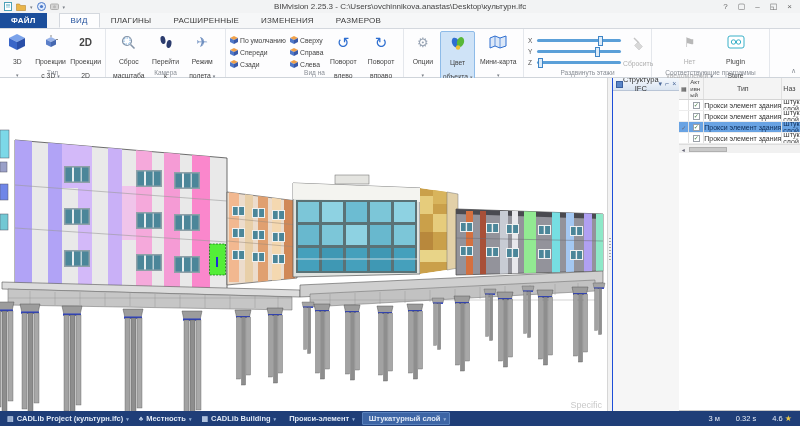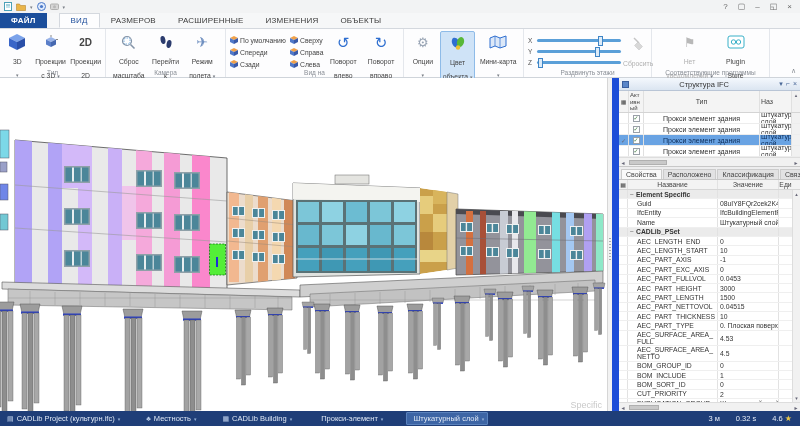--- a/index.html
+++ b/index.html
@@ -53,21 +53,21 @@
   
   .viewport { position:absolute; top:78px; left:0; width:607px; height:333px; background:#fff; overflow:hidden; }
   .watermark { position:absolute; right:5px; bottom:1px; font-size:9px; color:#c9c9c9; }
   .splitter { position:absolute; top:78px; left:607px; width:5px; height:333px; background:#f2f2f2;
     border-left:1px solid #d6d6d6; }
   .grip { position:absolute; top:160px; left:1px; width:2px; height:22px;
     background:repeating-linear-gradient(#aaa 0 1px, transparent 1px 3px); }
 
   
   .sidepanel { position:absolute; top:78px; left:612px; right:0; height:333px; background:#f6f6f6;
-    border-left:7px solid #1d4ed8; display:flex; flex-direction:column; overflow:hidden; }
+    border-left:1px solid #1d4ed8; display:flex; flex-direction:row; overflow:hidden; }
   .panel-title { height:13px; background:linear-gradient(#f4f8fd,#dbe5f1); border-bottom:1px solid #b9c5d6;
     display:flex; align-items:center; padding:0 3px; font-size:7.5px; color:#333; }
   .panel-title .pticon { width:7px; height:7px; background:#5a86c8; border:1px solid #3a5f9e; }
   .panel-title .ptext { flex:1; text-align:center; }
   .ptbtns { display:flex; gap:3px; color:#4a6898; font-size:7px; }
 
   .treegrid { background:#fff; border-bottom:1px solid #c8c8c8; font-size:7px; }
   .tg-head { display:flex; height:22px; background:#f4f4f4; border-bottom:1px solid #d4d4d4; color:#444; }
   .tg-c0 { width:10px; border-right:1px solid #e0e0e0; display:flex; align-items:center; justify-content:center; }
   .tg-c1 { width:15px; border-right:1px solid #e0e0e0; font-size:6px; line-height:6.5px;
@@ -151,38 +151,39 @@
           </svg>
       </span>
       <span class="qicon">
         <svg width="9" height="7">
             <rect x="0.5" y="1" width="8" height="5.5" rx="1" fill="#d6d6d6" stroke="#b0b0b0"></rect>
             <circle cx="4.5" cy="3.8" r="1.5" fill="#b8b8b8"></circle>
           </svg>
       </span>
       <span class="caret">▾</span>
     </div>
+    <div class="title-text">BIMvision 2.25.3 - C:\Users\ovchinnikova.anastas\Desktop\культурн.ifc</div>
     <div class="wincontrols">
 
     <span class="winbtn">?</span>
         <span class="winbtn">▢</span>
         <span class="winbtn">–</span>
         <span class="winbtn">◱</span>
         <span class="winbtn">×</span>
       </div>
   </div>
 
   <div class="tabrow">
 
   <span class="rtab file">ФАЙЛ</span>
       <span class="rtab active">ВИД</span>
-      <span class="rtab">РАЗМЕРОВ</span>
+      <span class="rtab">ПЛАГИНЫ</span>
       <span class="rtab">РАСШИРЕННЫЕ</span>
       <span class="rtab">ИЗМЕНЕНИЯ</span>
-      <span class="rtab">ОБЪЕКТЫ</span>
+      <span class="rtab">РАЗМЕРОВ</span>
     </div>
 
   <div class="ribbon">
 
     <div class="rgroup" style="width:106px;">
       <div class="bigbtn" style="width:30px;">
         <span class="bicon">
           <svg width="20" height="18" viewBox="0 0 20 18">
               <polygon points="10,1 18,5 10,9 2,5" fill="#7aa2ea"></polygon>
               <polygon points="2,5 10,9 10,17 2,13" fill="#3a66c8"></polygon>
@@ -960,21 +961,21 @@
       <div class="pg-hscroll">
         <span class="sarrow">◂</span>
         <span class="sthumb"></span>
         <span class="spacer"></span>
         <span class="sarrow">▸</span>
       </div>
     </div>
   </div>
 
   <div class="statusbar">
-    <div style="display:flex; gap:20px; align-items:center;">
+    <div style="display:flex; gap:4px; align-items:center;font-weight:bold;">
 
         <span class="crumb">
           <span class="cicon">▤</span>
           <span>CADLib Project (культурн.ifc)</span>
           <span class="ccaret">▾</span>
         </span>
 
         <span class="crumb">
           <span class="cicon">♣</span>
           <span>Местность</span>

